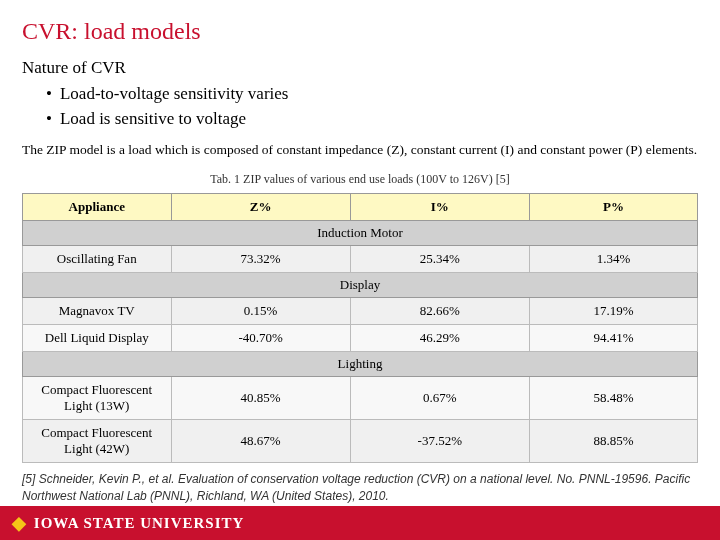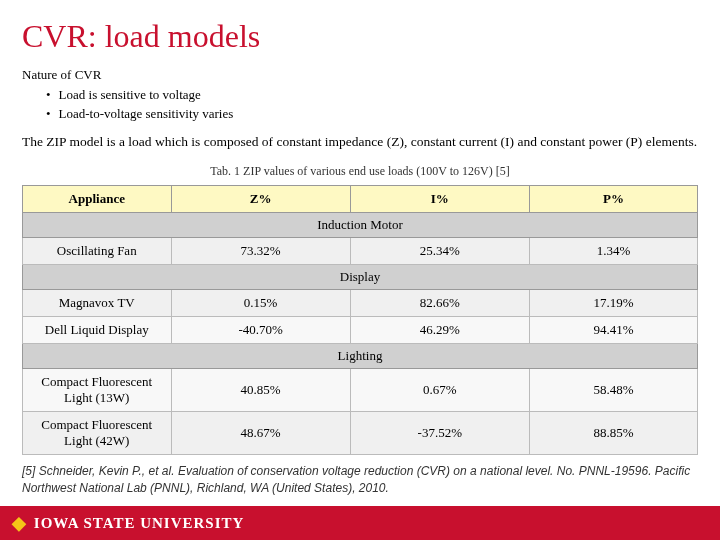--- a/index.html
+++ b/index.html
@@ -13,29 +13,29 @@
       color: #000;
       overflow: hidden;
       position: relative;
     }
 
     .page-container {
       padding: 18px 22px 0 22px;
     }
 
     .page-title {
-      font-size: 32px;
+      font-size: 24px;
       font-weight: normal;
       color: #c8102e;
       margin-bottom: 10px;
       font-family: Georgia, serif;
     }
 
     .nature-section {
-      font-size: 13px;
+      font-size: 17px;
       margin-bottom: 8px;
       line-height: 1.5;
     }
 
     .nature-section .bullet-list {
       list-style: none;
       margin-left: 24px;
     }
 
     .nature-section .bullet-list li::before {
@@ -139,22 +139,22 @@
 </head>
 <body>
 
 <div class="page-container">
 
   <h1 class="page-title">CVR: load models</h1>
 
   <div class="nature-section">
     <span>Nature of CVR</span>
     <ul class="bullet-list">
+      <li>Load-to-voltage sensitivity varies</li>
       <li>Load is sensitive to voltage</li>
-      <li>Load-to-voltage sensitivity varies</li>
     </ul>
   </div>
 
   <p class="zip-description">The ZIP model is a load which is composed of constant impedance (Z), constant current (I) and constant power (P) elements.</p>
 
   <p class="table-caption">Tab. 1 ZIP values of various end use loads (100V to 126V) [5]</p>
 
   <table>
     <thead>
       <tr>

